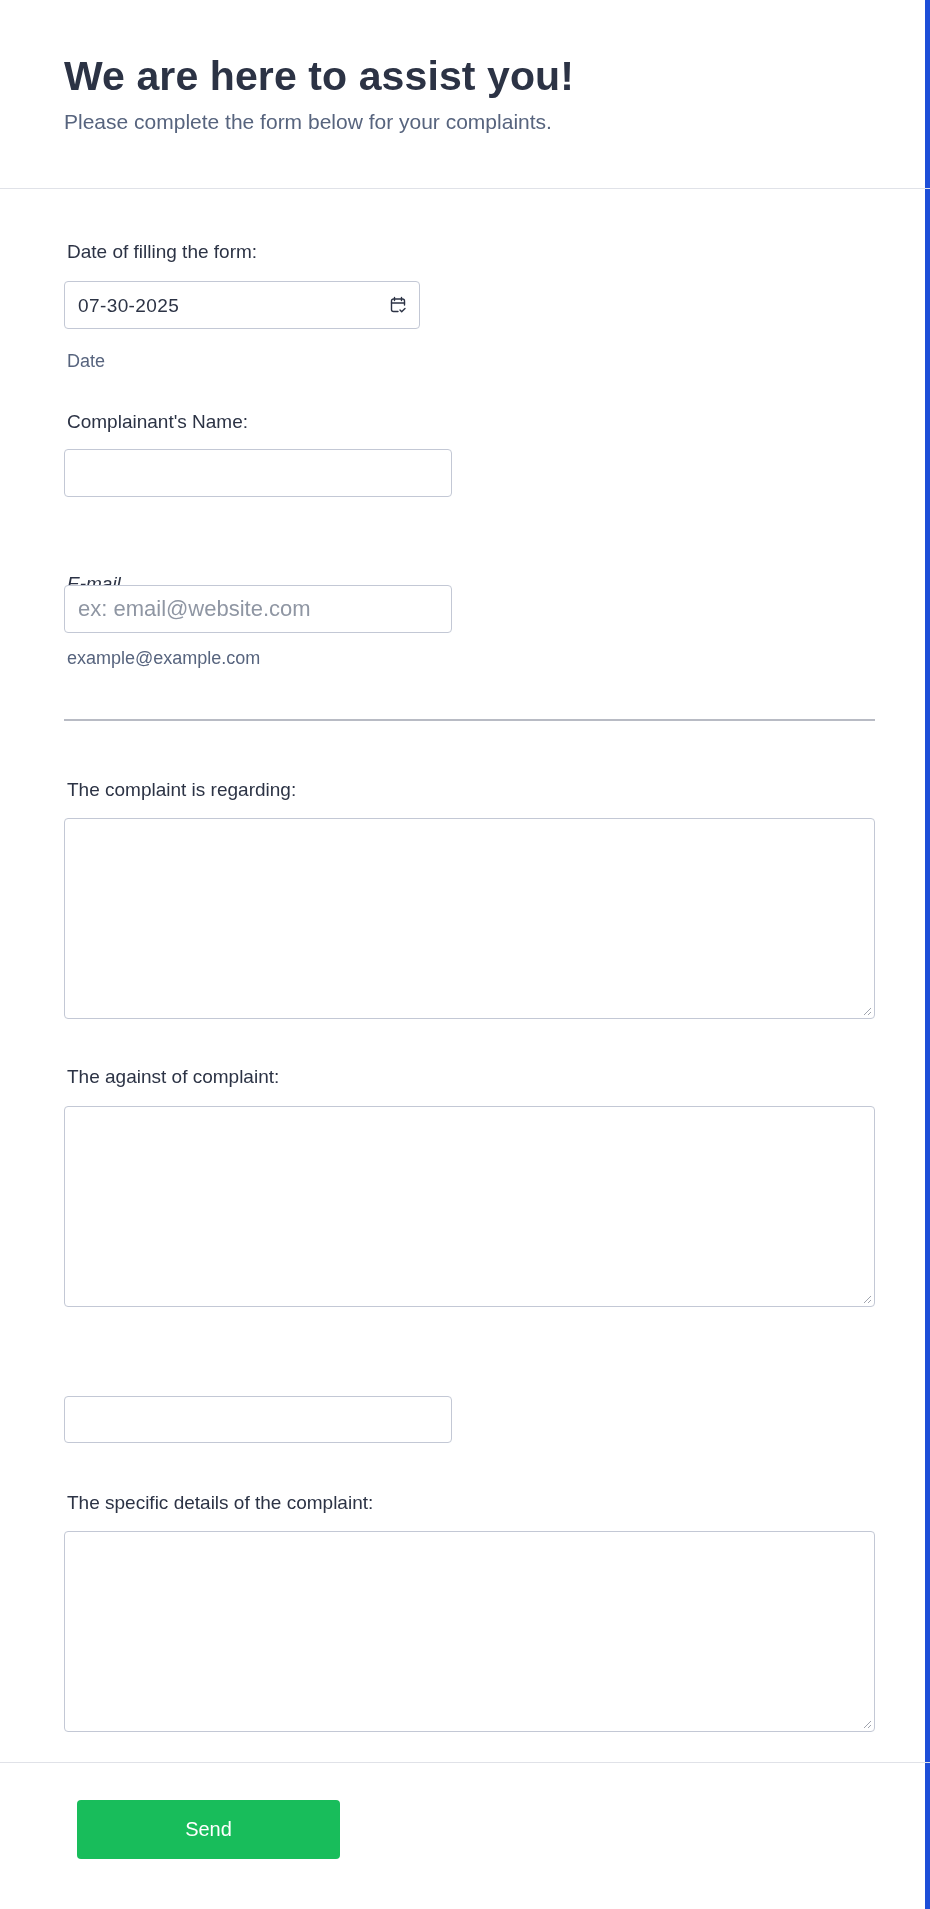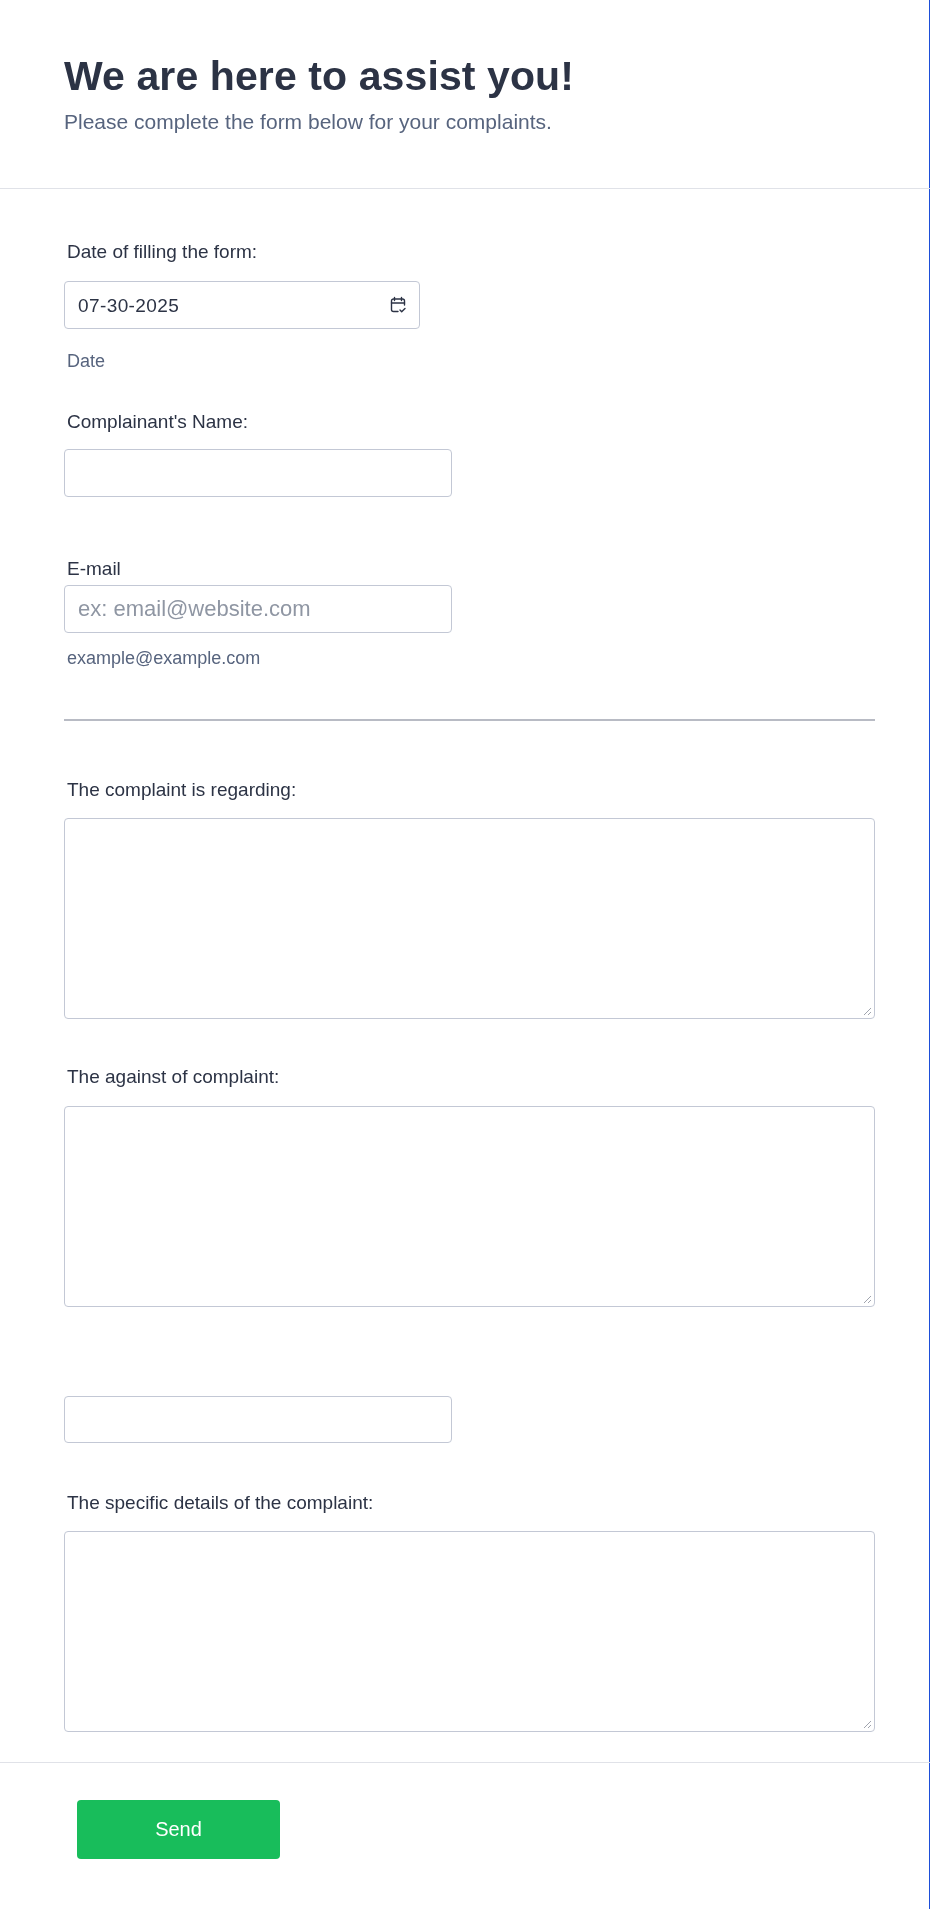--- a/index.html
+++ b/index.html
@@ -1,33 +1,33 @@
 <!DOCTYPE html>
 <html><head>
   <meta charset="utf-8">
   <style>
     * { box-sizing: border-box; margin: 0; padding: 0; }
     html, body { width: 930px; height: 1909px; background: #ffffff; overflow: hidden; }
     body { position: relative; font-family: "Liberation Sans", "DejaVu Sans", sans-serif; color: #2C3345; }
-    .page { position: absolute; left: 0; top: 0; width: 930px; height: 1909px; border-right: 1px solid #1d4ed8; background: #fff; }
+    .page { position: absolute; left: 0; top: 0; width: 930px; height: 1909px; border-right: 5px solid #1d4ed8; background: #fff; }
     .abs { position: absolute; }
     .title { left: 64px; top: 52px; font-size: 41px; font-weight: 700; color: #2C3345; letter-spacing: 0.1px; white-space: nowrap; line-height: 48px; }
     .subtitle { left: 64px; top: 110px; font-size: 21px; color: #57647E; white-space: nowrap; line-height: 24px; }
     .hr-full { left: 0; width: 930px; height: 1px; background: #E0E2E8; }
     .hr-section { left: 64px; width: 811px; height: 2px; background: #B8BBC4; }
     .label { left: 67px; font-size: 19px; color: #2C3345; white-space: nowrap; line-height: 24px; font-weight: 500; }
     .sublabel { left: 67px; font-size: 18px; color: #57647E; white-space: nowrap; line-height: 18px; }
     .input { left: 64px; width: 388px; height: 48px; border: 1px solid #C3C8D5; border-radius: 4px; background: #fff; font-family: "Liberation Sans", "DejaVu Sans", sans-serif; font-size: 22px; color: #2C3345; padding: 0 13px; outline: none; }
     .input::placeholder { color: #8F96A3; }
     .date-wrap { left: 64px; width: 356px; height: 48px; border: 1px solid #C3C8D5; border-radius: 4px; background: #fff; }
     .date-value { position: absolute; left: 13px; top: 12px; font-size: 19px; color: #2C3345; line-height: 24px; letter-spacing: 0.4px; }
     .cal-icon { position: absolute; right: 12px; top: 14px; width: 18px; height: 18px; }
     .textarea { left: 64px; width: 811px; height: 201px; border: 1px solid #C3C8D5; border-radius: 4px; background: #fff; resize: none; outline: none; font-family: "Liberation Sans", "DejaVu Sans", sans-serif; font-size: 16px; padding: 10px; }
     .grip { position: absolute; width: 10px; height: 10px; }
-    .send-btn { left: 77px; top: 1800px; width: 203px; height: 59px; background: #18BD5B; border: none; border-radius: 4px; color: #ffffff; font-family: "Liberation Sans", "DejaVu Sans", sans-serif; font-size: 20px; font-weight: 500; cursor: pointer; }
+    .send-btn { left: 77px; top: 1800px; width: 263px; height: 59px; background: #18BD5B; border: none; border-radius: 4px; color: #ffffff; font-family: "Liberation Sans", "DejaVu Sans", sans-serif; font-size: 20px; font-weight: 500; cursor: pointer; }
   </style>
 </head>
 <body>
 
 <div class="page">
 
   <div class="abs title">We are here to assist you!</div>
   <div class="abs subtitle">Please complete the form below for your complaints.</div>
   <div class="abs hr-full" style="top:188px;"></div>
 
@@ -40,21 +40,21 @@
         <path d="M5.5 1.5v3M12.5 1.5v3M2.5 7h13"></path>
         <path d="M11 14l1.7 1.7L16 12.4"></path>
       </svg>
     </span>
   </div>
   <div class="abs sublabel" style="top:352px;">Date</div>
 
   <label class="abs label" style="top:410px;">Complainant's Name:</label>
   <input class="abs input" style="top: 449px;" type="text" value="">
 
-  <label class="abs label" style="top:557px;">E-mail</label>
+  <label class="abs label" style="top:572px;font-style:italic;">E-mail</label>
   <input class="abs input" style="top: 585px;" type="email" placeholder="ex: email@website.com">
   <div class="abs sublabel" style="top:649px;">example@example.com</div>
 
   <div class="abs hr-section" style="top:719px;"></div>
 
   <label class="abs label" style="top:778px;">The complaint is regarding:</label>
   <textarea class="abs textarea" style="top: 818px;"></textarea>
   <svg class="grip" style="left:862px;top:1006px;" viewBox="0 0 10 10">
       <path d="M2 9L9 2M6 9L9 6" stroke="#A0A4AE" stroke-width="1"></path>
     </svg>

